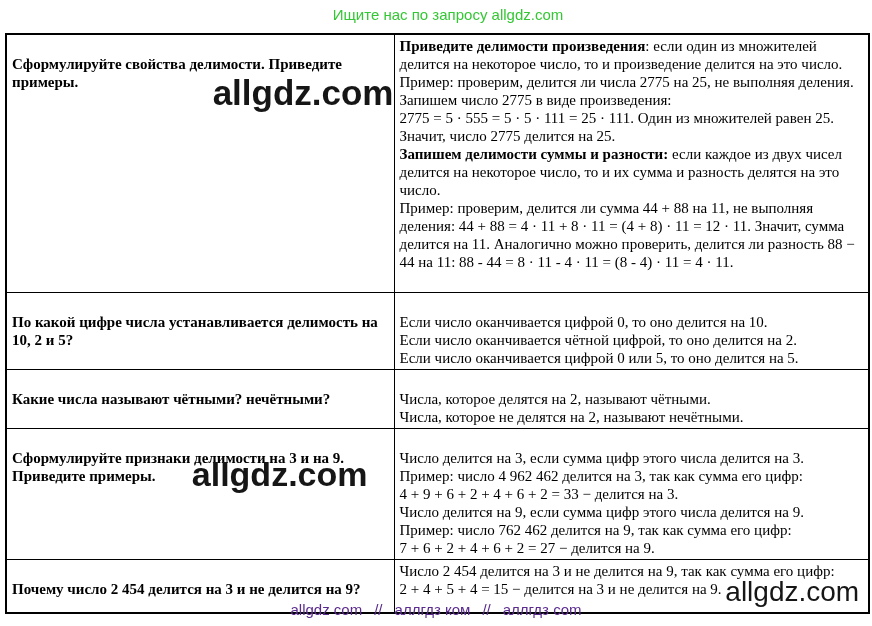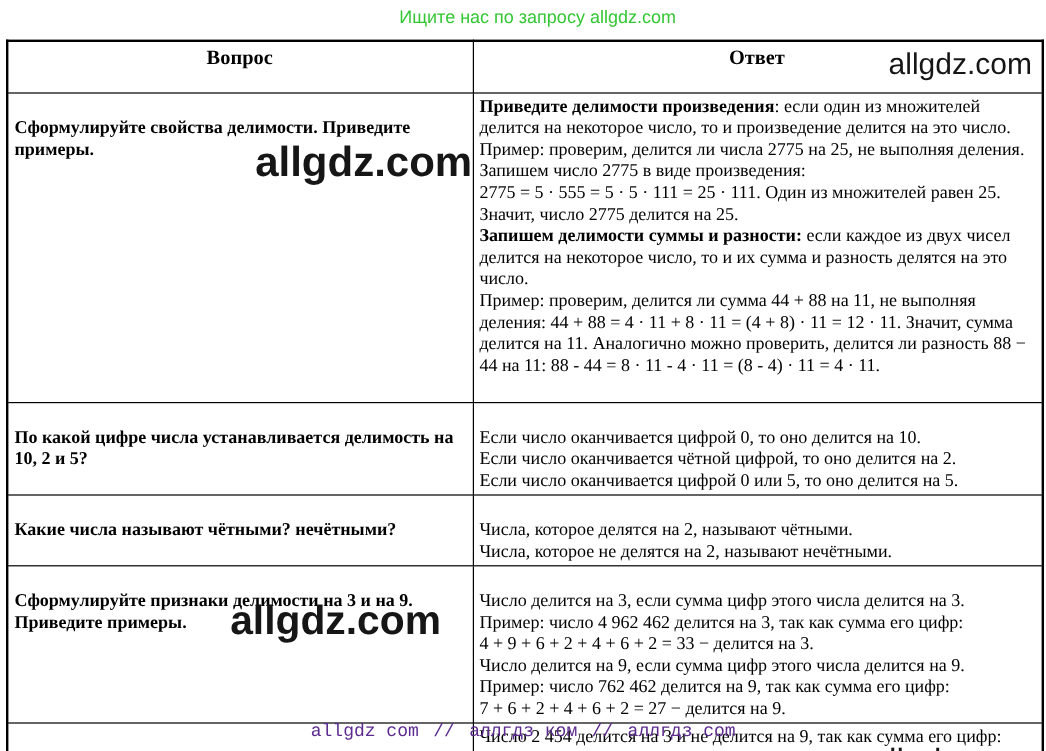--- a/index.html
+++ b/index.html
@@ -70,46 +70,37 @@
     font-size: 34px; line-height: 34px;
   }
   .wm-inline {
     font-size: 28px;
     line-height: 18px;
     vertical-align: -7px;
   }
   .footer {
     position: absolute; top: 601px; left: 0; width: 100%;
     text-align: center;
-    font-family: Liberation Mono, monospace;
+    font-family: Liberation Sans, sans-serif;
     font-size: 15px;
     color: #5b2b8f;
   }
   .footer .sep { margin: 0 12px; }
 </style>
 </head>
 <body>
 
 <div class="top-note">Ищите нас по запросу allgdz.com</div>
 
 <table class="qa">
   <colgroup>
       <col class="c-q">
       <col class="c-a">
     </colgroup>
   <tbody>
-    <tr class="hrow">
-      <th>
-        <span>Вопрос</span>
-      </th>
-      <th>
-        <span>Ответ</span>
-        <span class="wm wm-header">allgdz.com</span>
-      </th>
-    </tr>
 
     <tr class="r1">
       <td class="q">
         <span>Сформулируйте свойства делимости. Приведите
 примеры.</span>
         <span class="wm wm-q1">allgdz.com</span>
       </td>
       <td class="a"><span class="b">Приведите делимости произведения</span><span>: если один из множителей делится на некоторое число, то и произведение делится на это число.
 Пример: проверим, делится ли числа 2775 на 25, не выполняя деления. Запишем число 2775 в виде произведения:
 2775 = 5 · 555 = 5 · 5 · 111 = 25 · 111. Один из множителей равен 25.

